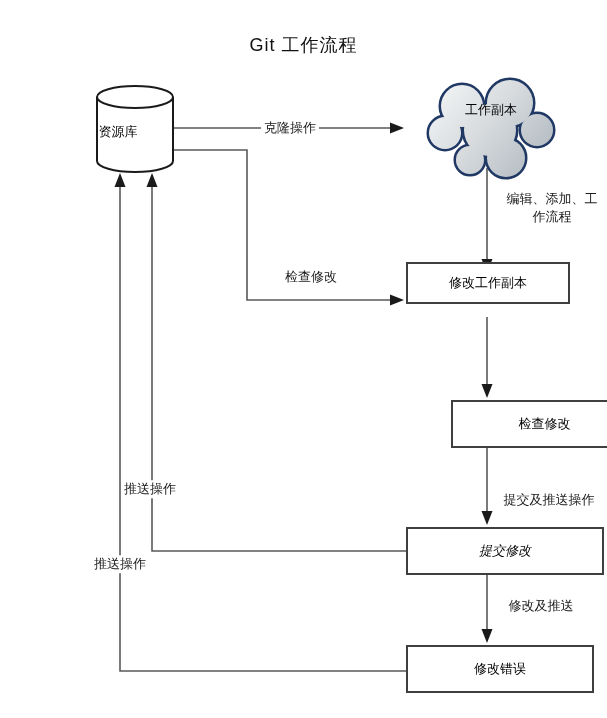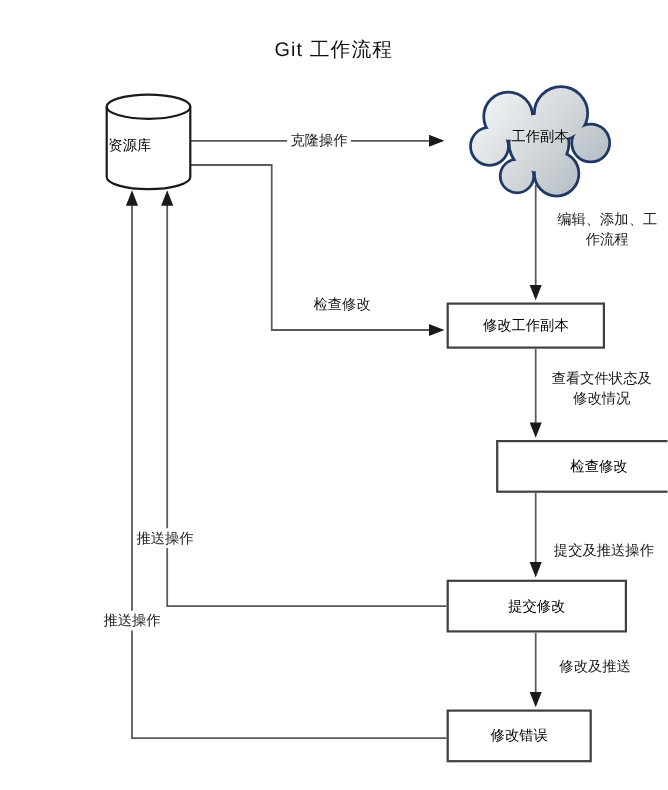--- a/index.html
+++ b/index.html
@@ -23,24 +23,24 @@
     position:absolute; z-index:3; transform:translate(-50%,-50%);
     font-size:13px; color:#000; white-space:nowrap;
   }
   .edge-label {
     position:absolute; z-index:3; transform:translate(-50%,-50%);
     font-size:13px; color:#1a1a1a; background:#ffffff; padding:0 3px;
     text-align:center; line-height:1.35; white-space:nowrap;
   }
   .edge-label.wrap { white-space:normal; width:100px; padding:0; }
   
-  #box-modify { left:406px; top:275px; width:144px; height:42px;text-align:right; }
+  #box-modify { left:406px; top:262px; width:164px; height:42px;text-align:right; }
   #box-check  { left:406px; top:400px; width:187px; height:48px;margin-left:45px; }
-  #box-commit { left:406px; top:527px; width:164px; height:48px; }
-  #box-fix    { left:406px; top:645px; width:132px; height:48px;align-items:center; }
+  #box-commit { left:406px; top:527px; width:198px; height:48px;font-style:italic; }
+  #box-fix    { left:406px; top:645px; width:188px; height:48px;align-items:center; }
 </style>
 </head>
 <body>
 
 <div id="stage">
 
   <svg id="wires" width="607" height="718" viewBox="0 0 607 718">
     <defs>
       <linearGradient id="cloudGrad" gradientUnits="userSpaceOnUse" x1="438" y1="86" x2="548" y2="176">
         <stop offset="0" stop-color="#f2f4f5"></stop>
@@ -94,37 +94,36 @@
       <polygon points="487,525 481.5,511 492.5,511"></polygon>
       <polygon points="487,643 481.5,629 492.5,629"></polygon>
       <polygon points="152,173 146.5,187 157.5,187"></polygon>
       <polygon points="120,173 114.5,187 125.5,187"></polygon>
     </g>
   </svg>
 
   <div class="page-title">Git 工作流程</div>
 
   <div class="node-label" style="left:118px; top:132px;">资源库</div>
-  <div class="node-label" style="left:491px; top:124px;">工作副本</div>
+  <div class="node-label" style="left:491px; top:110px;">工作副本</div>
 
   <div class="flow-box" id="box-modify">
     <span>修改工作副本</span>
   </div>
   <div class="flow-box" id="box-check">
     <span>检查修改</span>
   </div>
   <div class="flow-box" id="box-commit">
     <span>提交修改</span>
   </div>
   <div class="flow-box" id="box-fix">
     <span>修改错误</span>
   </div>
 
   <div class="edge-label" style="left:290px; top:128px;">克隆操作</div>
   <div class="edge-label wrap" style="left:552px; top:208px;">编辑、添加、工作流程</div>
   <div class="edge-label" style="left:311px; top:277px;">检查修改</div>
-  <div class="edge-label wrap" style="left:547px; top:353px;">查看文件状态及修改情况</div>
   <div class="edge-label" style="left:549px; top:500px;">提交及推送操作</div>
   <div class="edge-label" style="left:541px; top:606px;">修改及推送</div>
   <div class="edge-label" style="left:150px; top:489px;">推送操作</div>
   <div class="edge-label" style="left:120px; top:564px;">推送操作</div>
 
 </div>
 
 </body></html>

